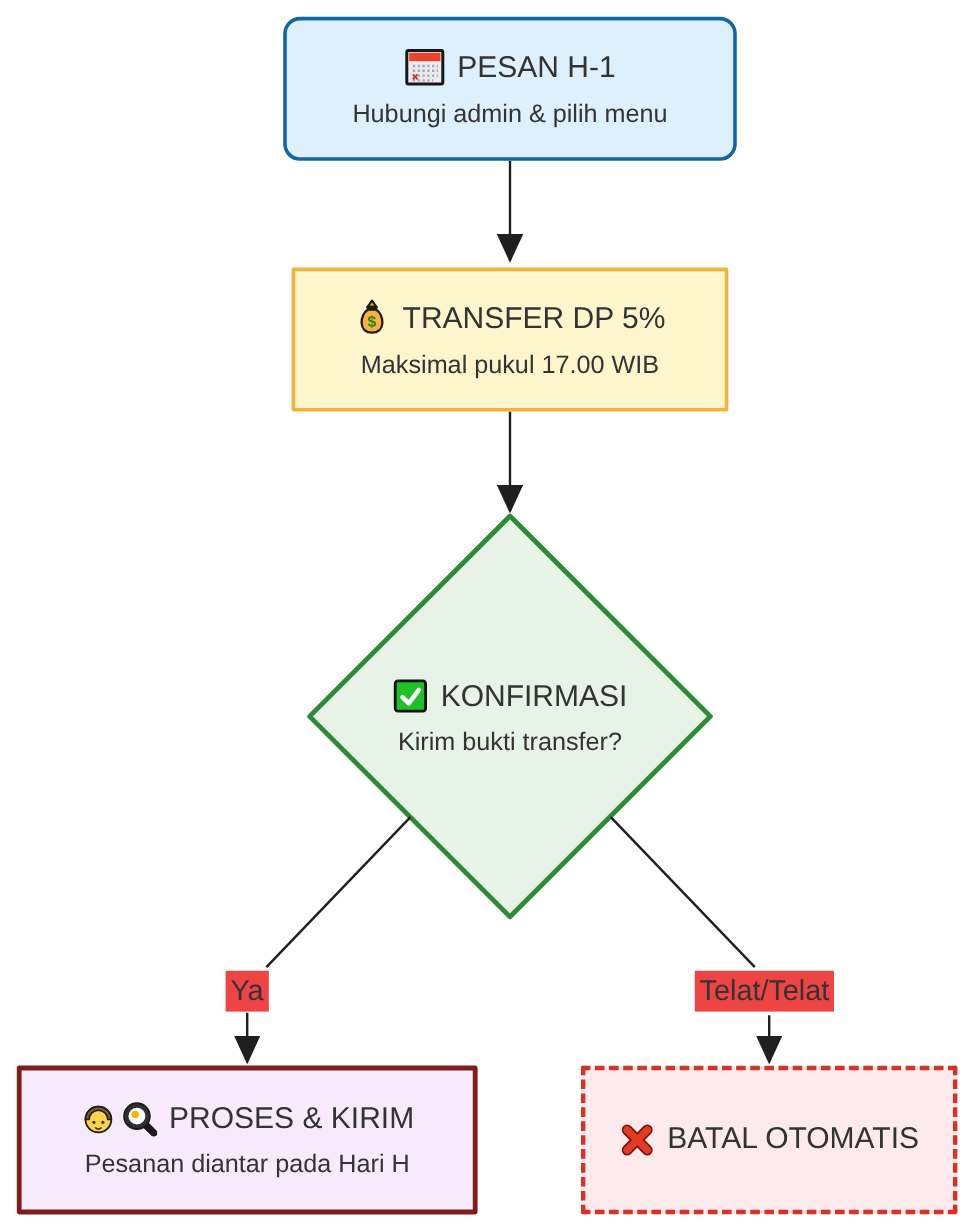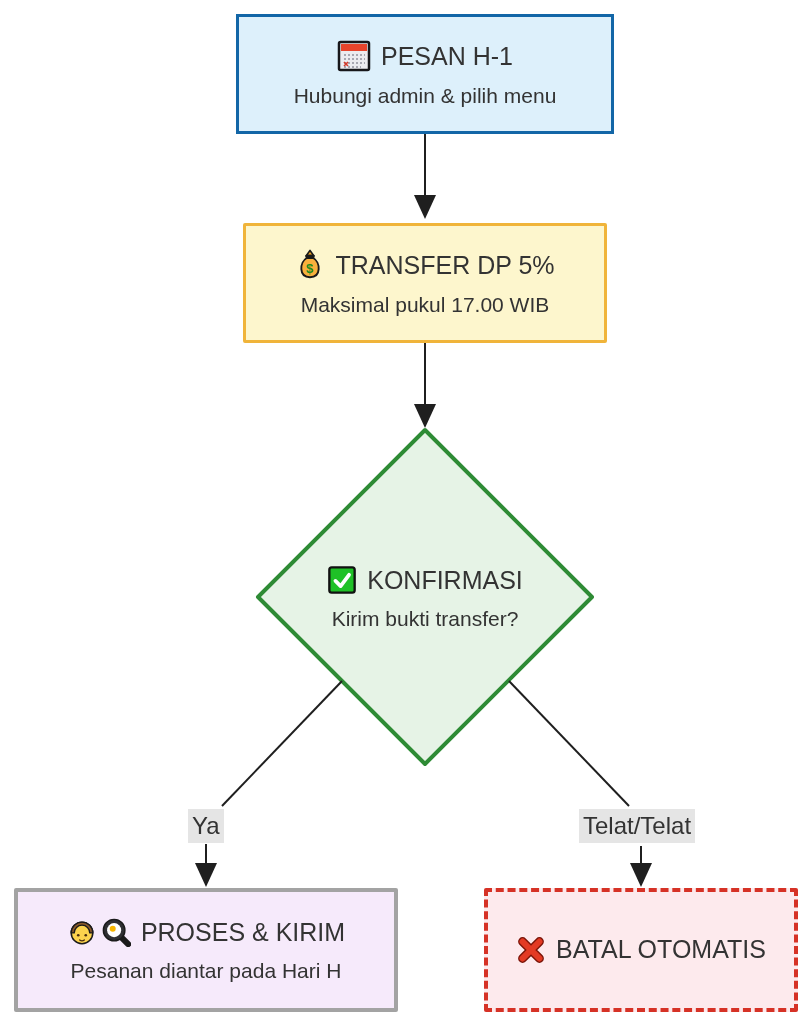--- a/index.html
+++ b/index.html
@@ -35,41 +35,41 @@
     gap: 10px;
     font-size: 25px;
     line-height: 1.1;
   }
   .node-sub { font-size: 21px; line-height: 1.1; }
   .icon { display: inline-flex; align-items: center; gap: 4px; }
   .icon svg { display: block; }
 
   .n-pesan {
     left: 236px; top: 14px; width: 378px; height: 120px;
-    background: #ddf0fb; border: 3px solid #1266a7; border-radius: 0;
+    background: #ddf0fb; border: 3px solid #1266a7; border-radius: 14px;
   }
   .n-transfer {
     left: 243px; top: 223px; width: 364px; height: 120px;
     background: #fdf6cd; border: 3px solid #f0b43a; border-radius: 2px;
   }
   .n-konfirmasi {
     left: 275px; top: 542px; width: 300px; height: 112px;
     background: transparent; border: none;
   }
   .n-proses {
     left: 14px; top: 888px; width: 384px; height: 124px;
-    background: #f6eafb; border: 4px solid #a3a3a3; border-radius: 2px;
+    background: #f6eafb; border: 4px solid #7f1d1d; border-radius: 2px;
   }
   .n-batal {
     left: 484px; top: 888px; width: 314px; height: 124px;
     background: #fdeaed; border: 4px dashed #d63226; border-radius: 2px; gap: 28px;
   }
   .edge-label {
     position: absolute;
-    background: #e5e5e5;
+    background: #ef4444;
     font-size: 24px;
     line-height: 1.25;
     padding: 2px 4px;
     white-space: nowrap;
   }
   .el-ya    { left: 188px; top: 809px; }
   .el-tidak { left: 579px; top: 809px; }
 </style>
 </head>
 <body>

